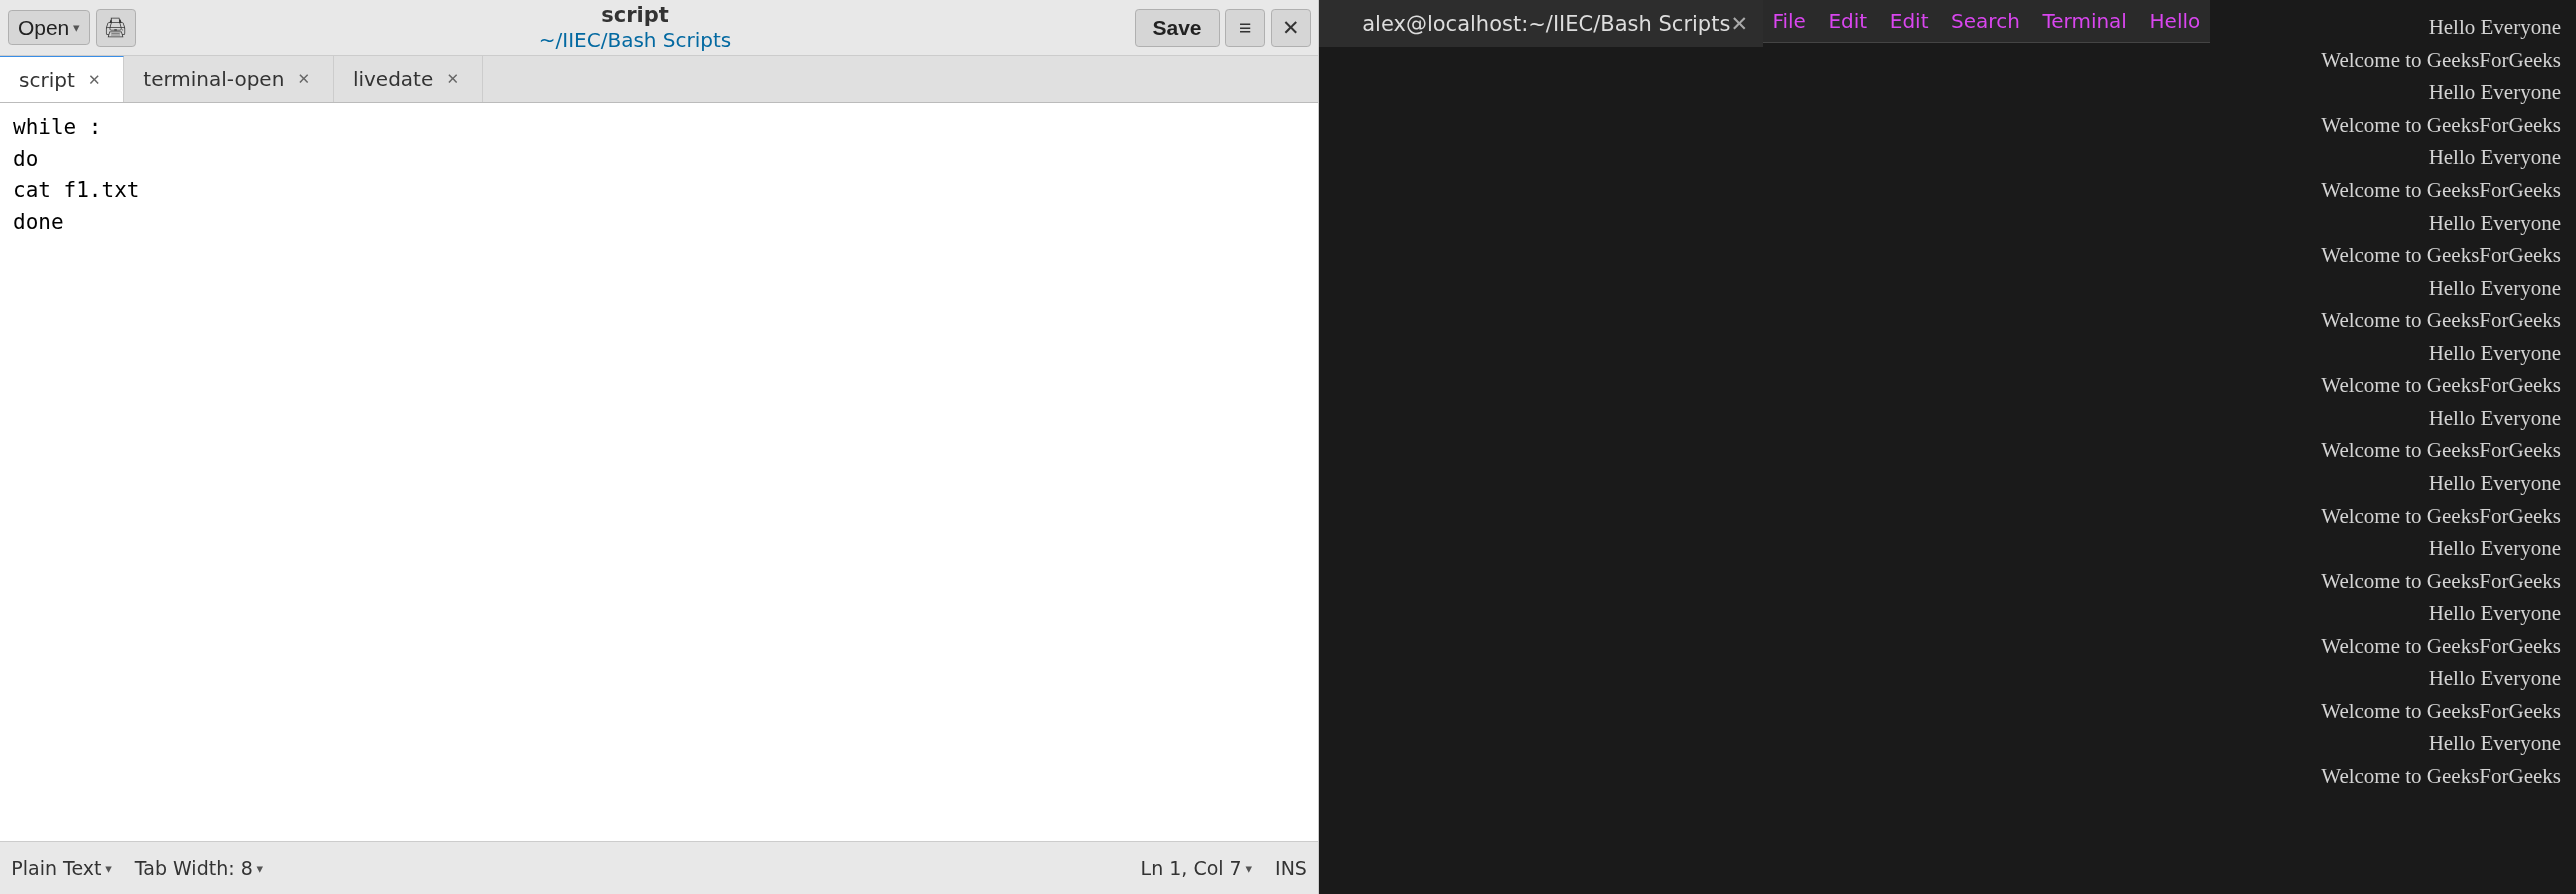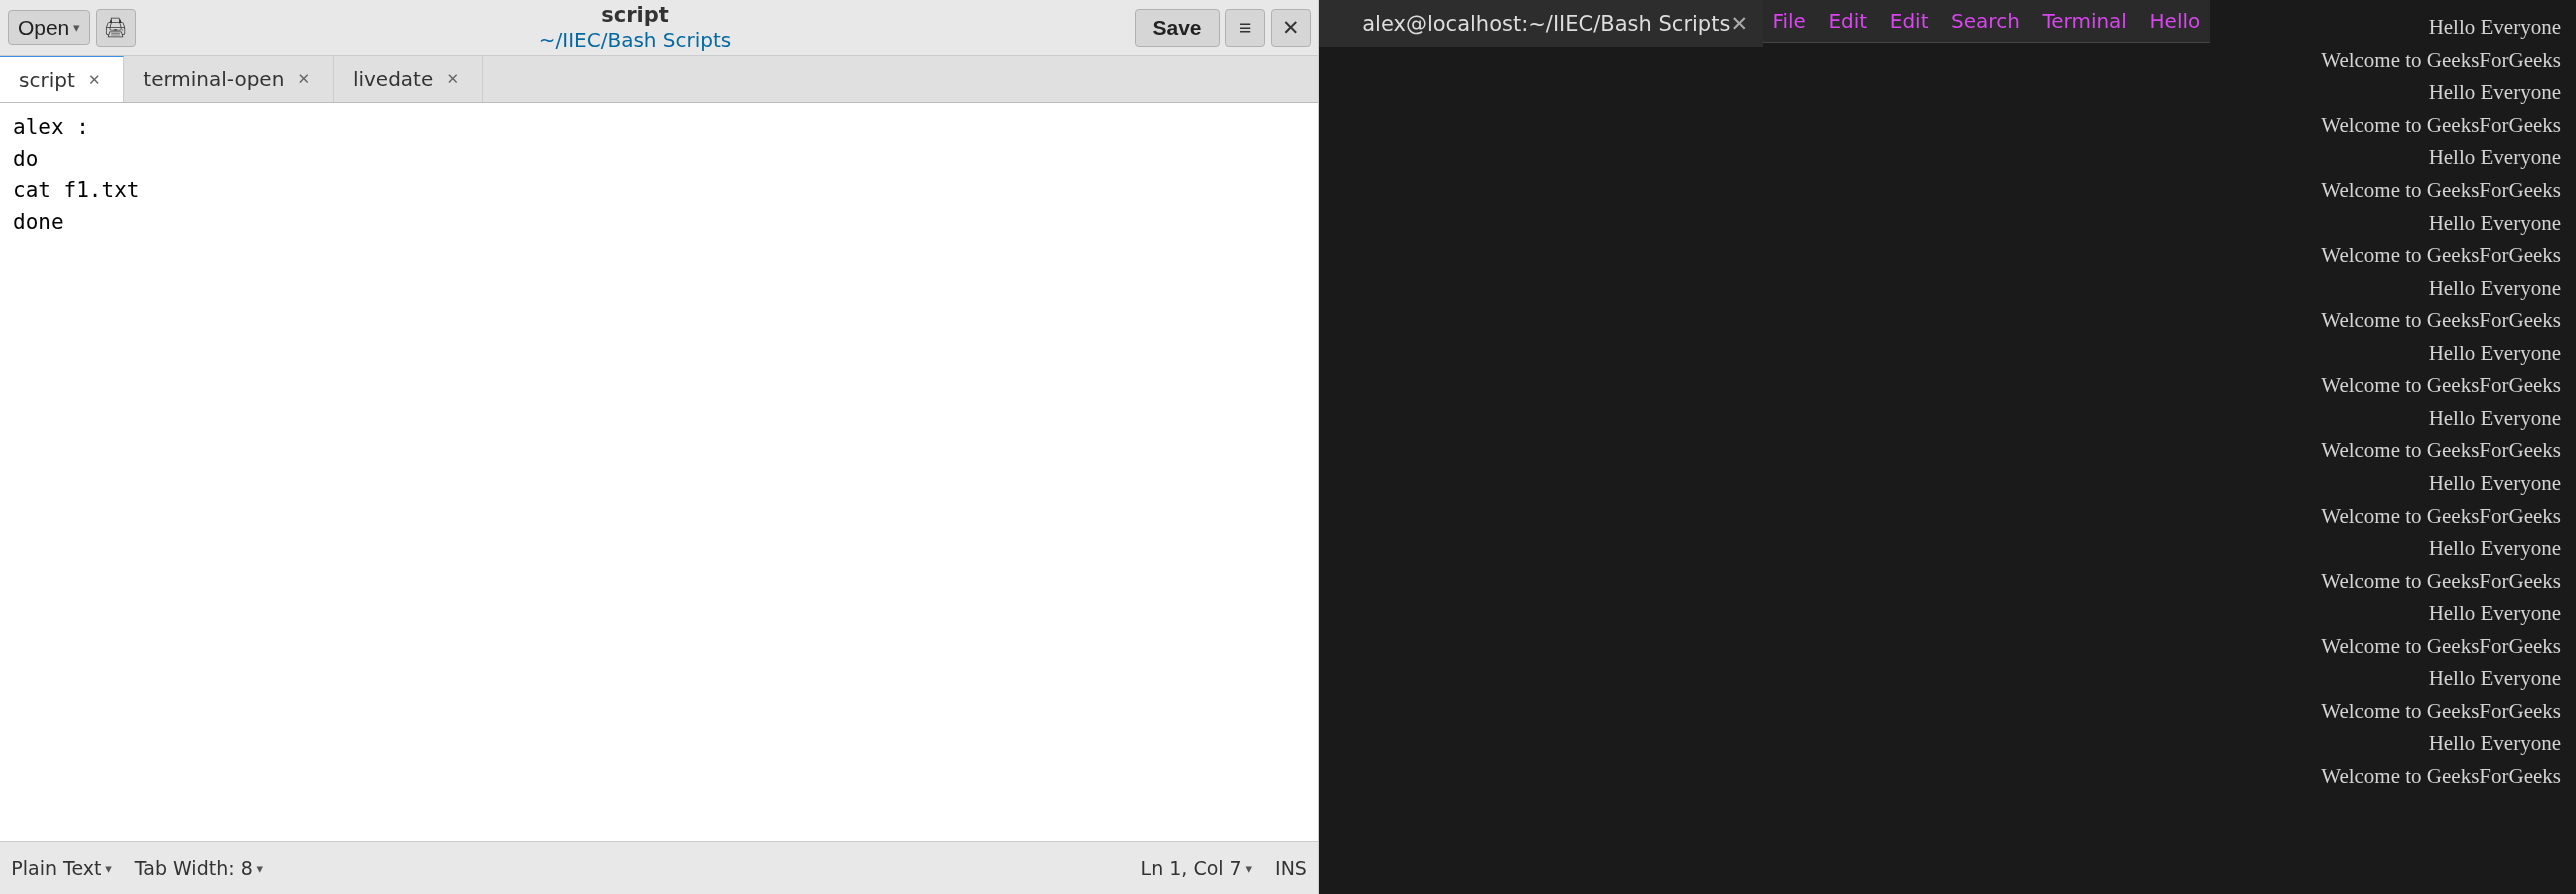--- a/index.html
+++ b/index.html
@@ -309,21 +309,21 @@
       <span>terminal-open</span>
       <span class="tab-close">✕</span>
     </div>
     <div class="tab">
       <span>livedate</span>
       <span class="tab-close">✕</span>
     </div>
   </div>
 
   <div class="editor-content">
-    <div class="editor-text">alex :
+    <div class="editor-text">while :
 do
 cat f1.txt
 done</div>
   </div>
 
   <div class="editor-statusbar">
     <div class="status-item">
       <span>Plain Text</span>
       <span class="arrow">▾</span>
     </div>

